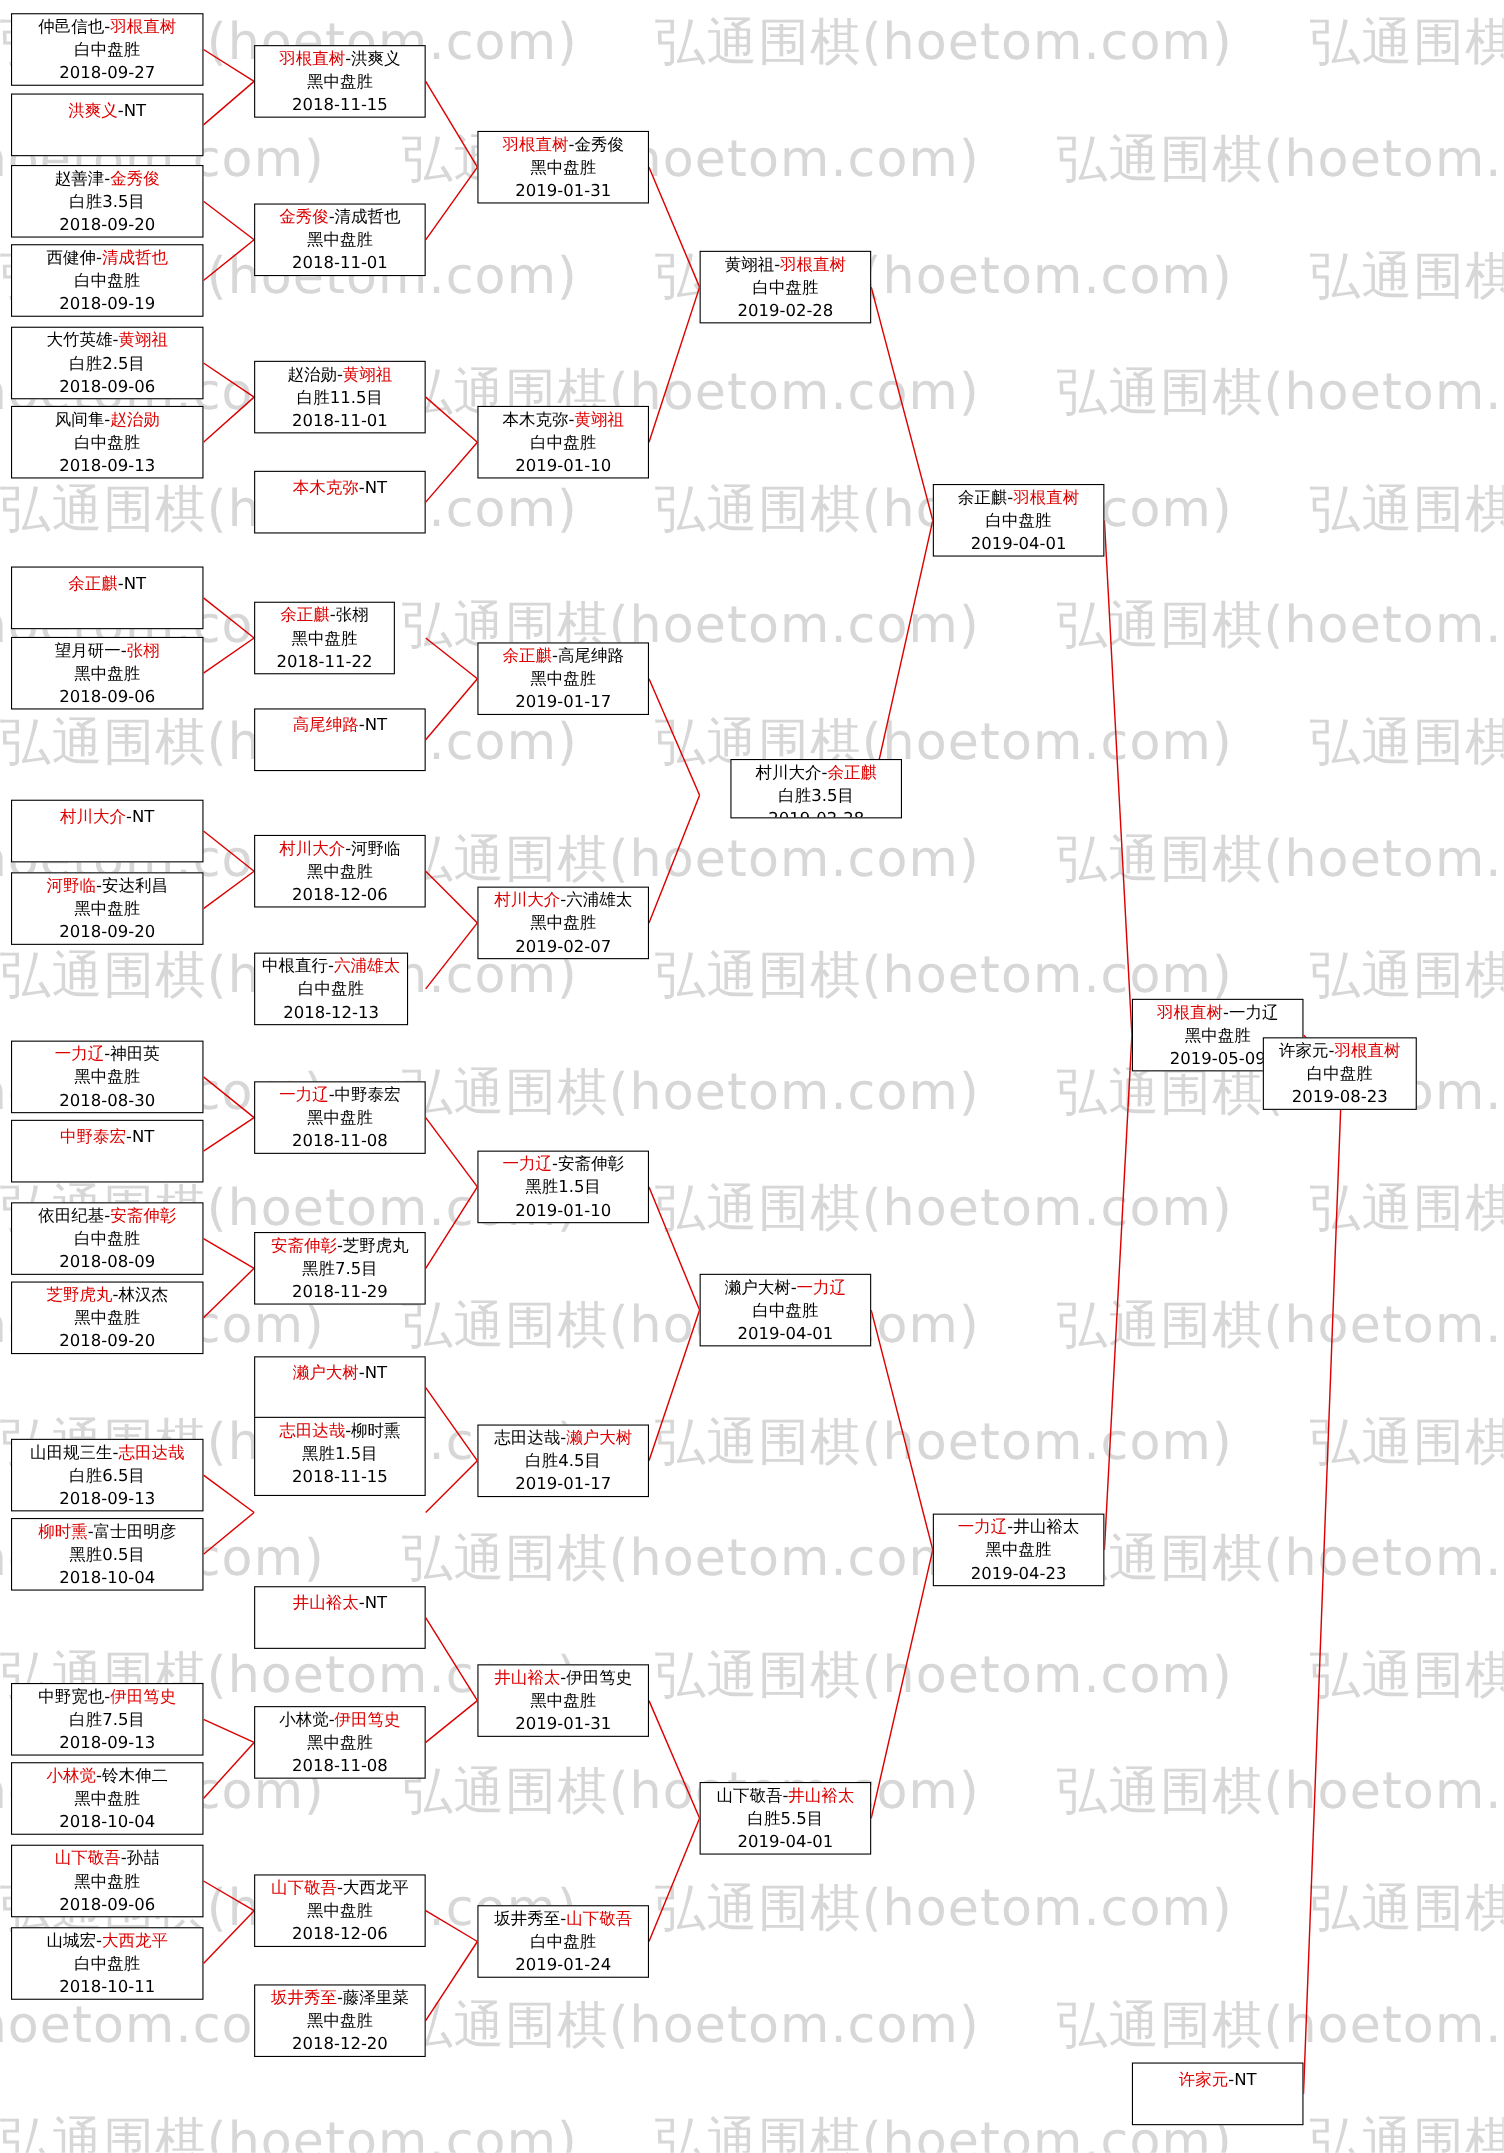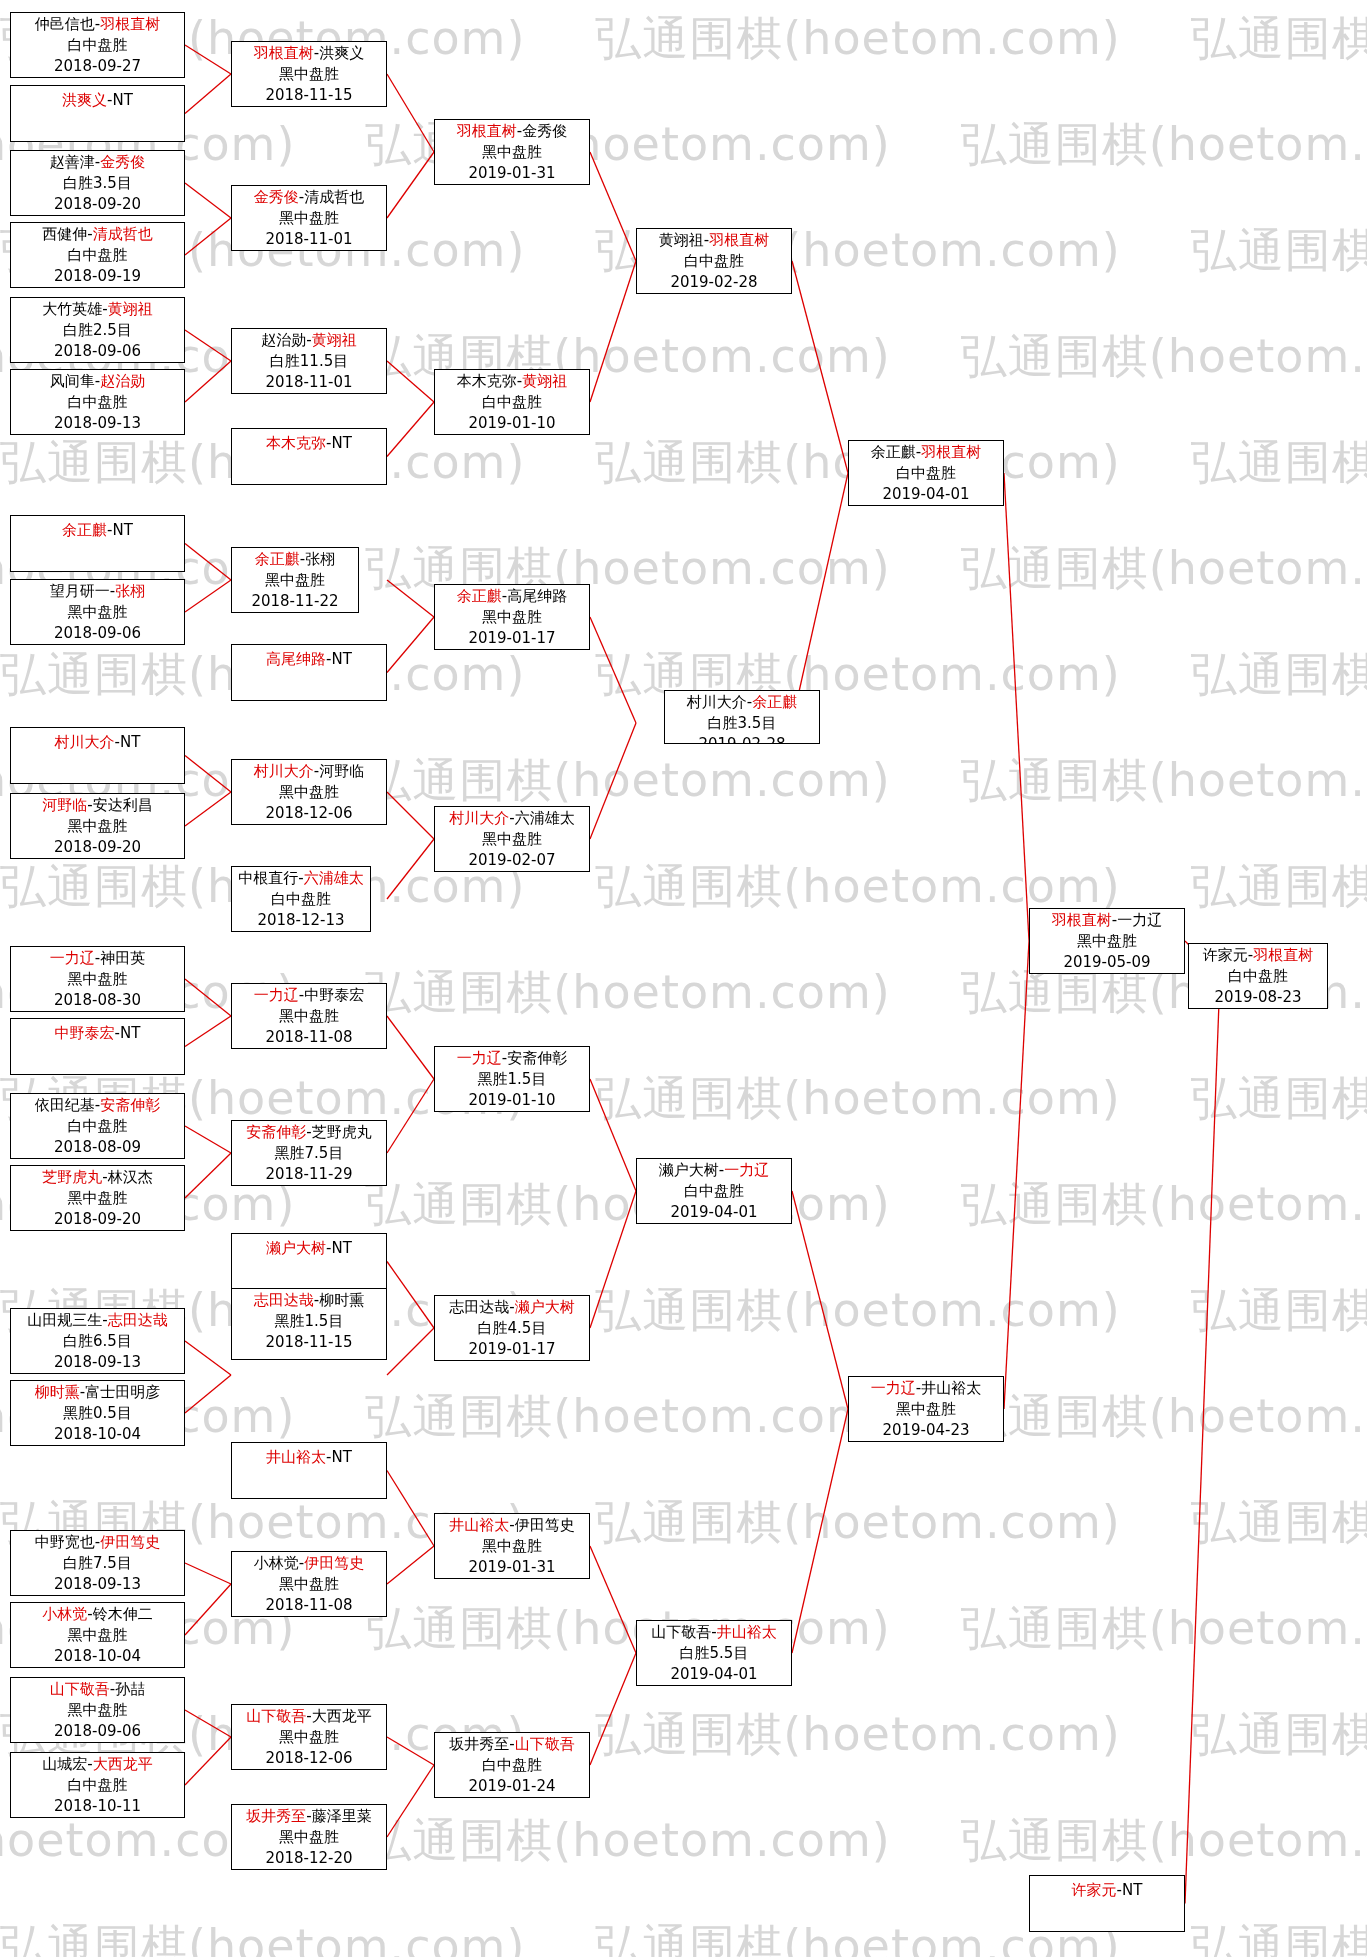--- a/index.html
+++ b/index.html
@@ -352,19 +352,19 @@
         <div>2019-04-23</div>
       </div>
       <div class="box" style="left: 1029px; top: 908px; width: 156px; height: 66px; text-align: center;">
         <div><span class="win">羽根直树</span><span>-</span><span>一力辽</span></div>
         <div>黑中盘胜</div>
         <div>2019-05-09</div>
       </div>
       <div class="box nt" style="left: 1029px; top: 1875px; width: 156px; height: 57px;">
         <div><span class="win">许家元</span><span>-</span><span>NT</span></div>
       </div>
-      <div class="box" style="left: 1188px; top: 943px; width: 140px; height: 66px;">
+      <div class="box" style="left: 1148px; top: 943px; width: 140px; height: 66px;">
         <div><span>许家元</span><span>-</span><span class="win">羽根直树</span></div>
         <div>白中盘胜</div>
         <div>2019-08-23</div>
       </div>
     </div>
 </div>
 
 </body></html>

